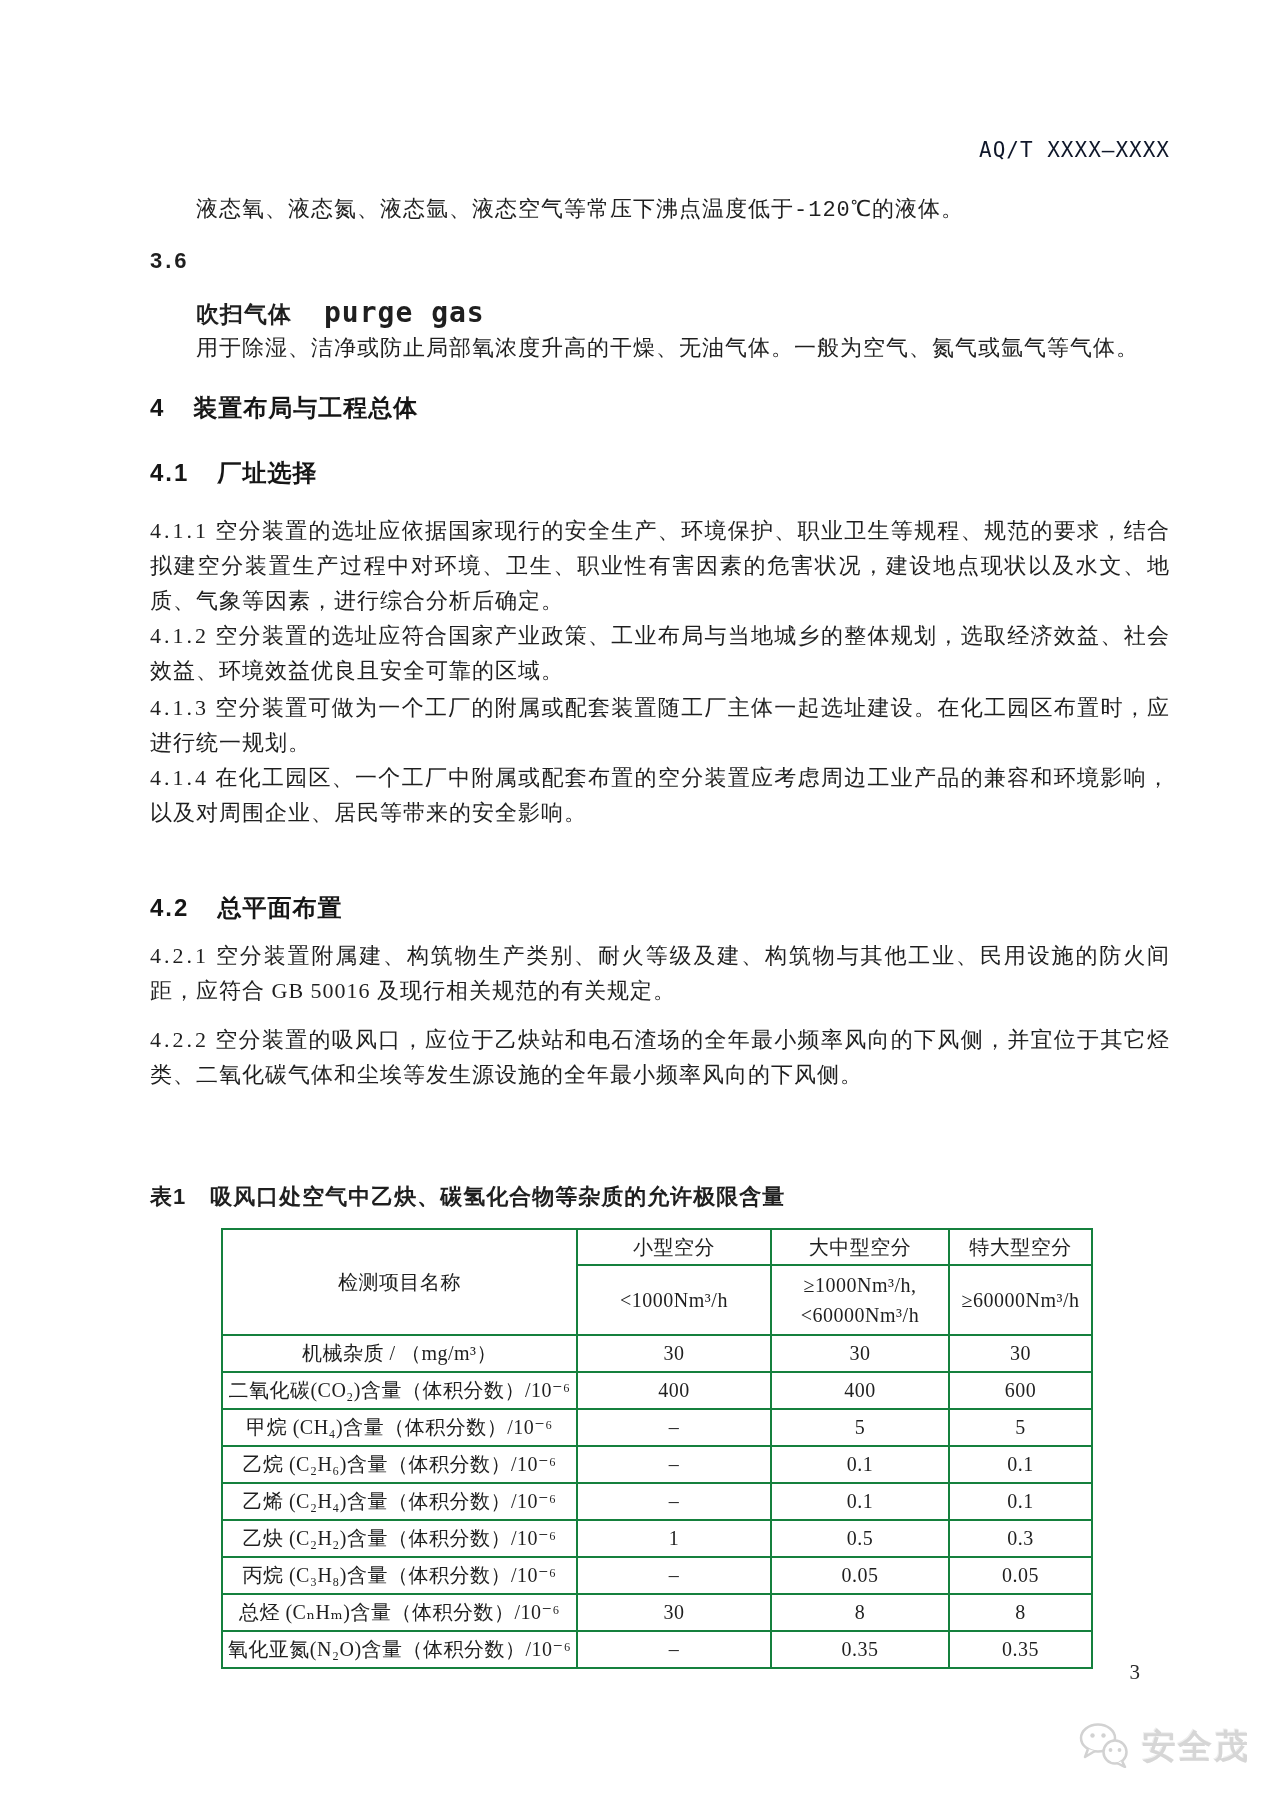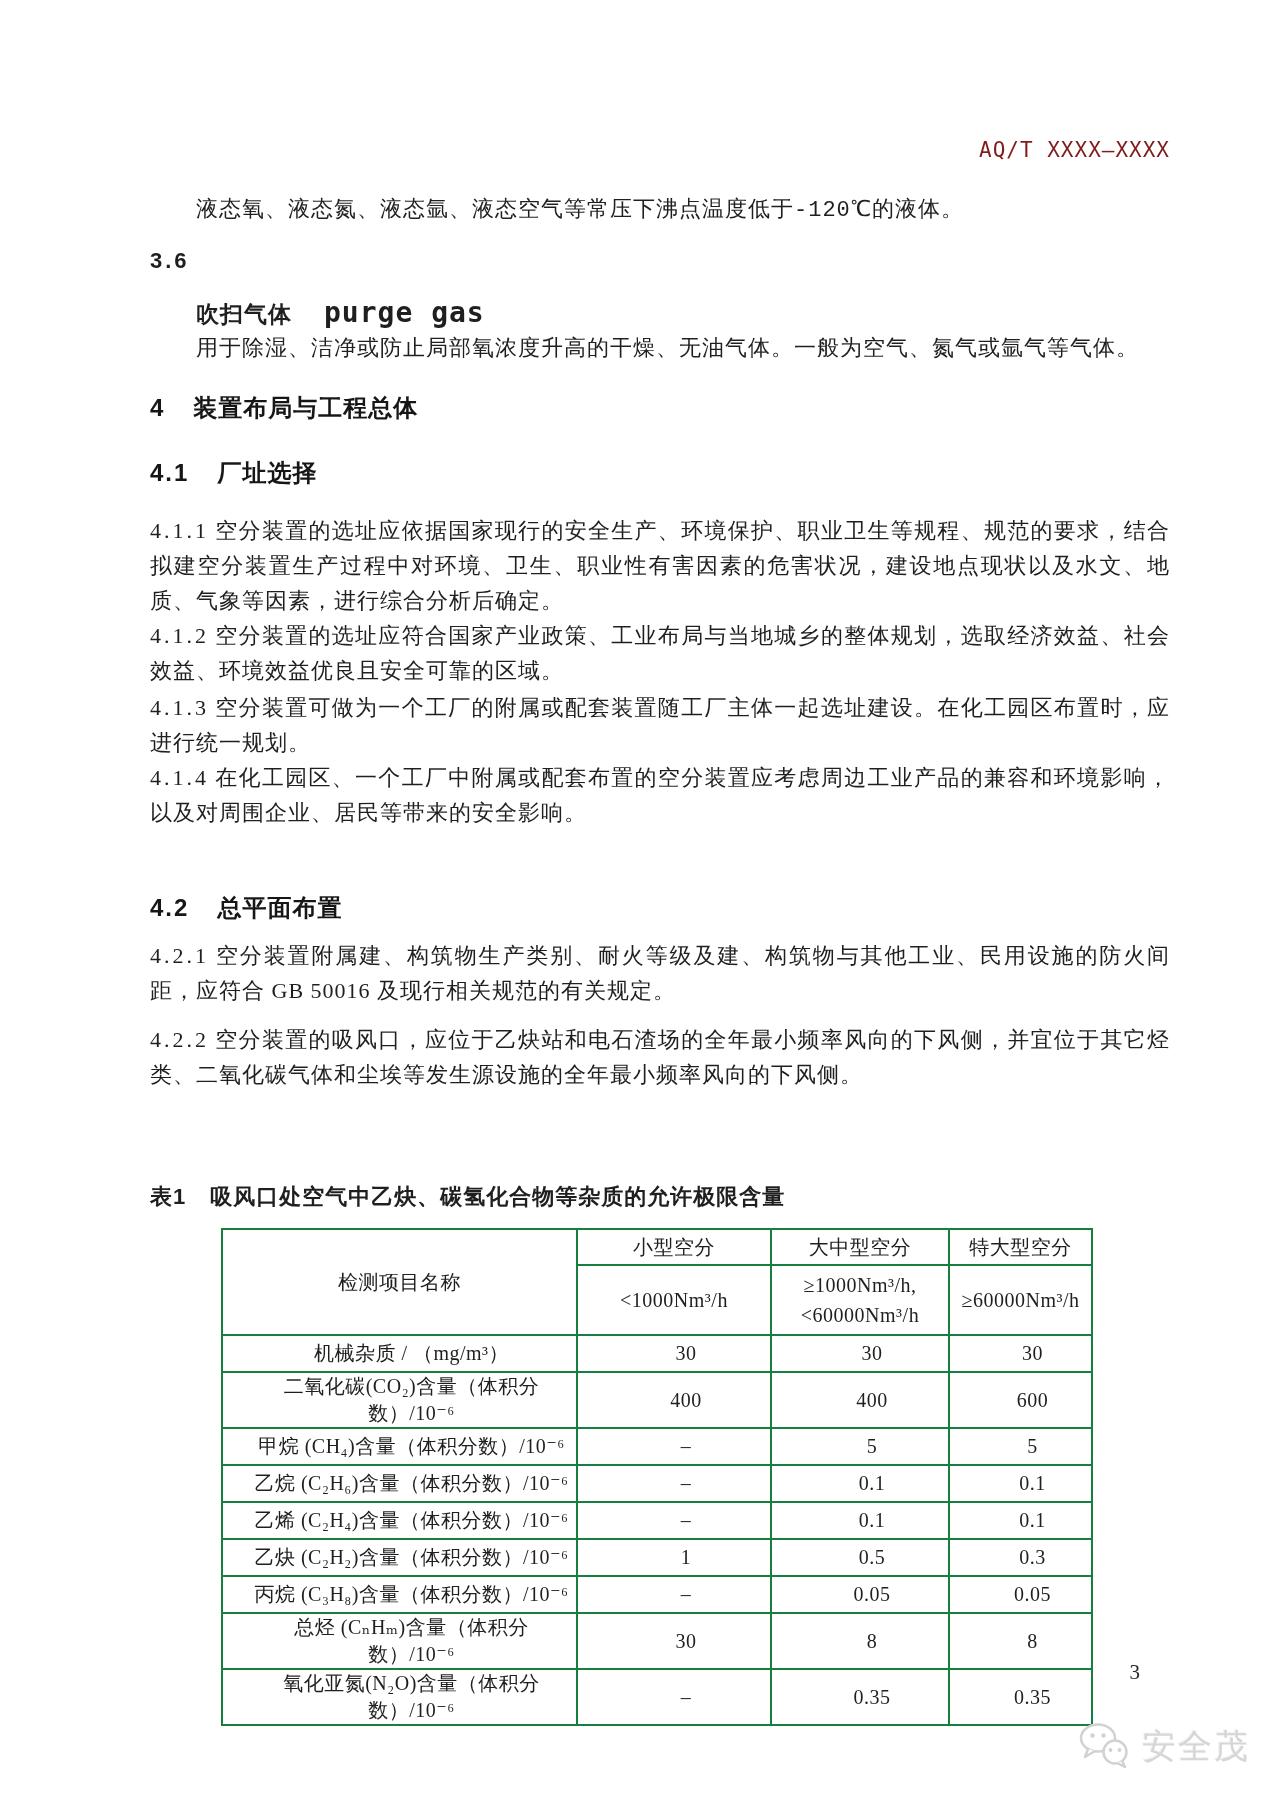--- a/index.html
+++ b/index.html
@@ -9,21 +9,21 @@
     background:#ffffff;
     font-family:"Liberation Serif","DejaVu Serif",serif;
     color:#1f1f1f;
     overflow:hidden;
   }
   .abs{position:absolute;}
   .doc-header{
     top:138px;left:150px;width:1020px;
     text-align:right;
     font-family:"DejaVu Sans Mono","Liberation Mono",monospace;
-    font-size:21px;letter-spacing:1px;color:#7f1d1d;
+    font-size:21px;letter-spacing:1px;color:#0f172a;
   }
   .para{
     left:150px;width:1020px;
     font-size:22px;line-height:35px;
     text-align:justify;letter-spacing:1px;
   }
   .indent{padding-left:46px;width:974px;font-family:Liberation Mono, monospace;}
   .term-number{
     top:248px;left:150px;
     font-family:"Liberation Sans","DejaVu Sans",sans-serif;
@@ -62,33 +62,33 @@
   table.limits td,table.limits th{
     border:2px solid #15803d;
     font-weight:normal;
     text-align:center;vertical-align:middle;
     padding:0 4px;
     letter-spacing:0.5px;
   }
   col.c1{width:355px;}col.c2{width:194px;}col.c3{width:178px;}col.c4{width:143px;}
   tr.hrow1 td{height:34px;}
   tr.hrow2 td{height:68px;white-space:pre-line;line-height:30px;}
-  tr.brow td{height:35px;padding-left:28px;}
+  tr.brow td{height:35px;}
   td.item-cell{text-align:left;padding-left:14px;}
   .page-number{
     top:1660px;left:150px;width:990px;text-align:right;
     font-size:21px;color:#2a2a2a;
   }
   .watermark{
     top:1722px;left:1078px;
     display:flex;align-items:center;gap:8px;
   }
   .watermark .wm-text{
     font-family:"Liberation Sans","DejaVu Sans",sans-serif;
-    font-weight:normal;font-size:34px;letter-spacing:2px;
+    font-weight:bold;font-size:34px;letter-spacing:2px;
     color:#d6d6d6;text-shadow:1px 1px 0 #ffffff, -1px -1px 0 #efefef;
   }
 </style>
 </head>
 <body>
 
 <div class="page">
 
   <div class="abs doc-header">AQ/T XXXX—XXXX</div>
 

